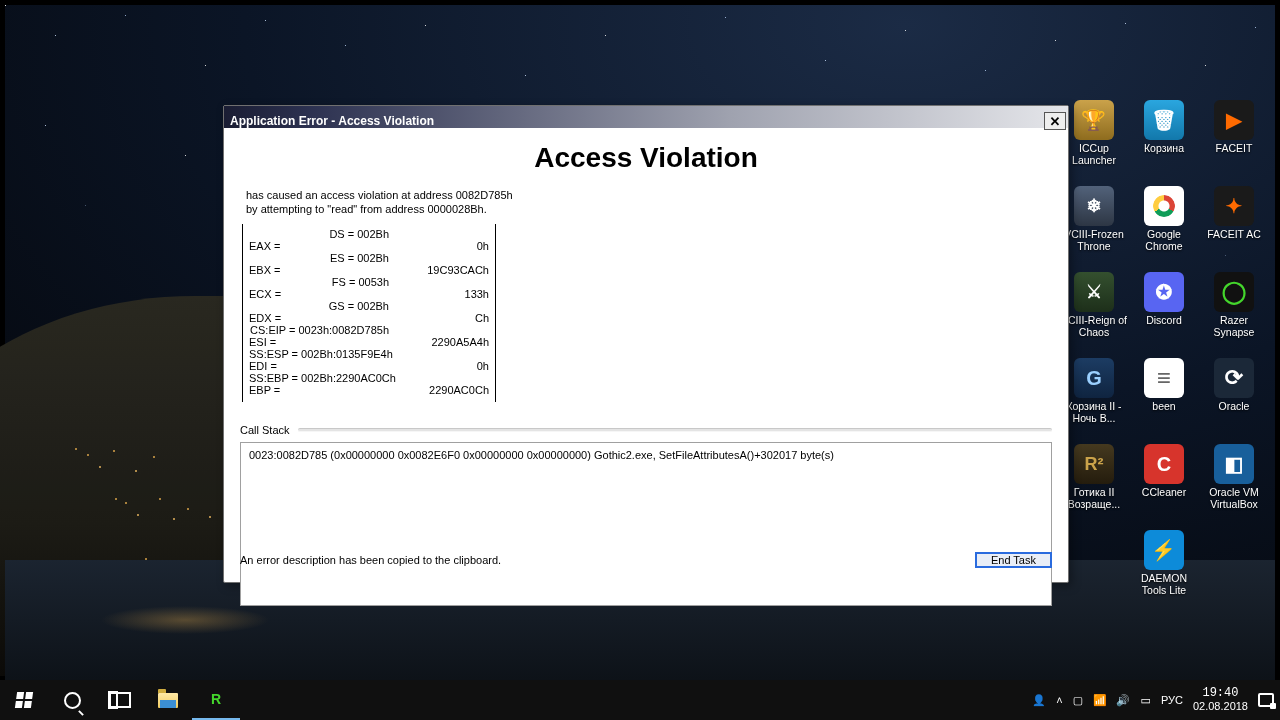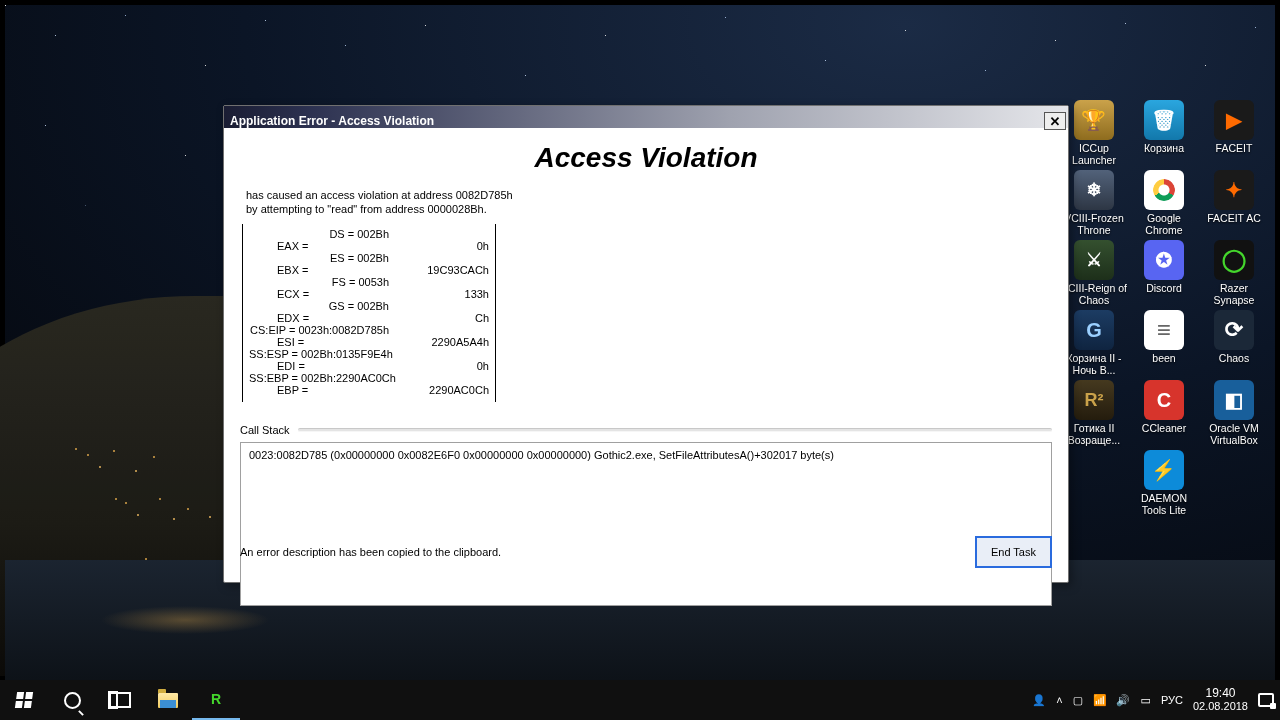--- a/index.html
+++ b/index.html
@@ -51,21 +51,21 @@
     position: absolute; left: 0; right: 0; bottom: 0; height: 120px;
     background: linear-gradient(180deg, #1b2430 0%, #0d1218 100%);
   }
   .water::before {
     content: ""; position: absolute; left: 60px; bottom: 40px; width: 240px; height: 40px;
     background: radial-gradient(120px 20px at 120px 20px, rgba(216,163,74,.35), transparent 70%);
   }
 
   
   .icons-col { position: absolute; right: 6px; top: 95px; width: 210px;
-               display: grid; grid-template-columns: repeat(3, 70px); gap: 4px 0; }
+               display: grid; grid-template-columns: repeat(3, 70px); gap: 20px 0; }
   .d-icon { width: 70px; display: flex; flex-direction: column; align-items: center; cursor: pointer; }
   .d-icon .box { width: 40px; height: 40px; border-radius: 6px; margin-bottom: 2px;
                  display:flex; align-items:center; justify-content:center; color:#fff; font-size:18px; font-weight:700; }
   .d-icon .lbl { color:#fff; font-size: 10.5px; line-height:12px; text-align:center;
                  text-shadow: 0 1px 2px rgba(0,0,0,.95); max-width: 68px; word-break: break-word; }
 
   
   .ic-iccup { background: linear-gradient(#caa24a,#8e6c1e); }
   .ic-bin   { background: linear-gradient(#2aa6df,#1278ab); }
   .ic-faceit{ background: #1a1a1a; color:#ff6a00 !important; }
@@ -117,51 +117,51 @@
     color:#fff; display:flex; align-items:center; justify-content:space-between;
     padding: 8px 2px 0 6px; font-size: 12px; font-weight: 600;
   }
   .titlebar .close {
     width: 22px; height: 18px; background:#eee; color:#000; border:1px solid #555;
     display:flex; align-items:center; justify-content:center; font-size:13px; font-weight:700;
     cursor:pointer;
   }
   .dlg-body { position: relative; padding: 8px 16px 10px 16px; height: calc(100% - 22px);
               font-family: Tahoma, Arial, sans-serif; font-size: 11px; color:#000; }
-  .h1 { text-align:center; font-size: 28px; font-weight:700; margin: 6px 0 14px 0; font-family: Arial, sans-serif; font-style: italic; }
+  .h1 { text-align:center; font-size: 28px; font-weight:700; margin: 6px 0 14px 0; font-family: Arial, sans-serif; }
 
   .desc { margin: 0 0 8px 6px; line-height: 14px; }
 
   .regs {
     border-left: 1px solid #000; border-right: 1px solid #000;
     width: 254px; padding: 4px 6px 6px 6px; margin-left: 2px;
     font-family: "Tahoma","Arial",sans-serif;
   }
   .regrow { display:flex;flex-direction:column; }
   .regrow .l {
     width:148px; text-align:right; padding-right:8px; white-space:pre;
   }
   .regrow .r {
-    flex:1; display:flex; justify-content:flex-start; white-space:pre;margin-left:28px;
+    flex:1; display:flex; justify-content:flex-start; white-space:pre;
   }
   .regrow .r .n { min-width:40px; }
   .regrow .r .v { text-align:right; flex:1; }
 
   .callstack-hdr { display:flex; align-items:center; gap:8px; margin: 22px 0 6px 0; }
   .callstack-hdr .line { flex:1; height:4px; border-top:1px solid #c8c8c8; border-bottom:1px solid #f6f6f6; background:#e4e4e4; border-radius:2px; }
 
   .callstack-box {
     border:1px solid #a0a0a0; height: 164px; padding: 6px 8px; overflow:auto;
     background:#fff;
   }
 
   .footer-row { position:absolute; left:16px; right:16px; bottom:14px; display:flex;
                 justify-content:space-between; align-items:center; }
   .endtask {
-    padding: 8px 14px; border:2px solid #2a6bde; background:#e9eef7; cursor:pointer;
+    padding: 0 14px; border:2px solid #2a6bde; background:#e9eef7; cursor:pointer;
     font-size:11px;
   }
 
   
   .taskbar {
     width: 1280px; height: 40px; background:#101010; display:flex; align-items:center;
     justify-content:space-between; color:#fff;
   }
   .tb-left { display:flex; align-items:center; height:100%; }
   .tb-btn { width:48px; height:100%; display:flex; align-items:center; justify-content:center;
@@ -175,21 +175,21 @@
   .taskview { position:relative; }
   .taskview::before{content:""; position:absolute; width:6px; height:14px; border:2px solid #fff; left:12px;}
   .explorer { width:20px; height:15px; background:linear-gradient(#ffe9a6,#f2cd61); border-radius:1px; position:relative;}
   .explorer::before{content:""; position:absolute; top:-4px; left:0; width:8px; height:4px; background:#d1ad3f; border-radius:1px 1px 0 0;}
   .explorer::after{content:""; position:absolute; bottom:0; left:2px; width:16px; height:8px; background:#3b8fd4;}
   .razer-task{ color:#44d62c; font-weight:700; font-size:14px;}
 
   .tb-right { display:flex; align-items:center; gap:10px; padding-right:6px; font-size:11px; }
   .tray-ico { cursor:pointer; }
   .clock { text-align:center; line-height:13px; }
-  .clock .t { font-size:12px; }
+  .clock .t { font-size:12px;font-family:Liberation Mono, monospace; }
   .clock .d { font-size:11px; }
   .notif { width:16px; height:14px; border:2px solid #fff; border-radius:2px; position:relative; cursor:pointer;}
   .notif::after{content:""; position:absolute; right:-4px; bottom:-4px; width:6px; height:6px; background:#fff; border-radius:1px;}
 
   .active-underline { border-bottom: 2px solid #76b9ed; }
 </style>
 </head>
 <body>
 
 <div class="desktop">
@@ -241,21 +241,21 @@
       <div class="d-icon">
         <div class="box ic-g2"></div>
         <div class="lbl">Корзина II - Ночь В...</div>
       </div>
       <div class="d-icon">
         <div class="box ic-txt"></div>
         <div class="lbl">been</div>
       </div>
       <div class="d-icon">
         <div class="box ic-steam"></div>
-        <div class="lbl">Chaos</div>
+        <div class="lbl">Oracle</div>
       </div>
       <div class="d-icon">
         <div class="box ic-r2"></div>
         <div class="lbl">Готика II Возраще...</div>
       </div>
       <div class="d-icon">
         <div class="box ic-ccleaner"></div>
         <div class="lbl">CCleaner</div>
       </div>
       <div class="d-icon">

